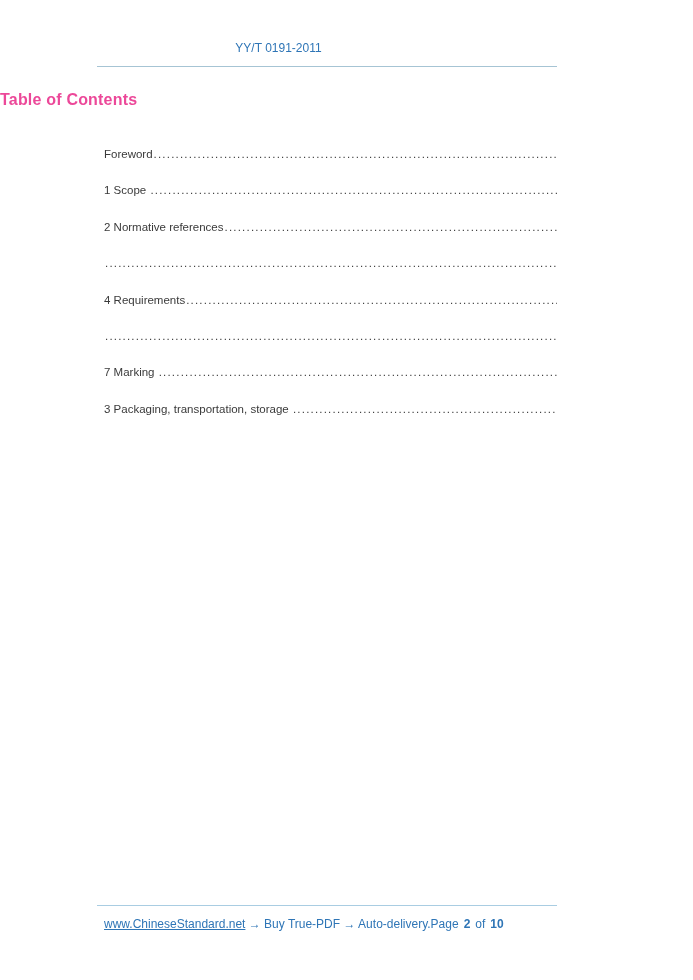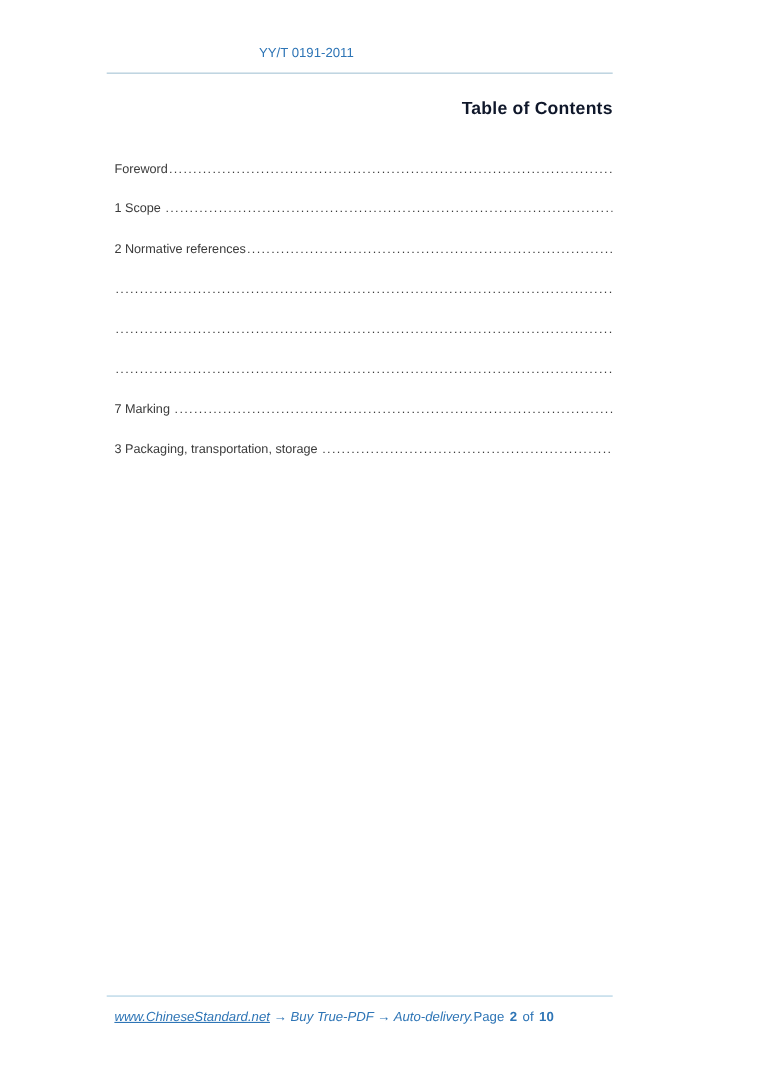--- a/index.html
+++ b/index.html
@@ -33,25 +33,25 @@
     height: 1px;
     background: #a6c4d4;
   }
 
   
   .doc-title {
     position: absolute;
     top: 89px;
     left: 0;
     width: 100%;
-    text-align: right;
+    text-align: left;
     font-size: 16px;
     line-height: 21px;
     font-weight: bold;
-    color: #0f172a;
+    color: #ec4899;
     letter-spacing: 0.2px;
   }
 
   
   .toc {
     position: absolute;
     top: 136px;
     left: 104px;
     width: 486px;
   }
@@ -91,21 +91,21 @@
     top: 916px;
     left: 104px;
     right: 103px;
     display: flex;
     justify-content: space-between;
     align-items: baseline;
     font-size: 12px;
     line-height: 16px;
     color: #2e75b6;
   }
-  .footer-left { white-space: pre; font-style: italic; }
+  .footer-left { white-space: pre; }
   .footer-link {
     color: #2e75b6;
     text-decoration: underline;
     cursor: pointer;
   }
   .page-indicator { display: flex; align-items: center; gap: 5px; white-space: pre; }
   .page-num { font-weight: bold; }
 </style>
 </head>
 <body>
@@ -131,20 +131,21 @@
     <div class="toc-row">
       <span class="toc-label">2 Normative references</span>
       <span class="toc-dots"></span>
       <span class="toc-page">4</span>
     </div>
     <div class="toc-row">
       <span class="toc-dots"></span>
       <span class="toc-page">5</span>
     </div>
     <div class="toc-row">
+      <span class="toc-label">4 Requirements</span>
       <span class="toc-dots"></span>
       <span class="toc-page">6</span>
     </div>
     <div class="toc-row">
       <span class="toc-dots"></span>
       <span class="toc-page">8</span>
     </div>
     <div class="toc-row">
       <span class="toc-label">7 Marking </span>
       <span class="toc-dots"></span>

